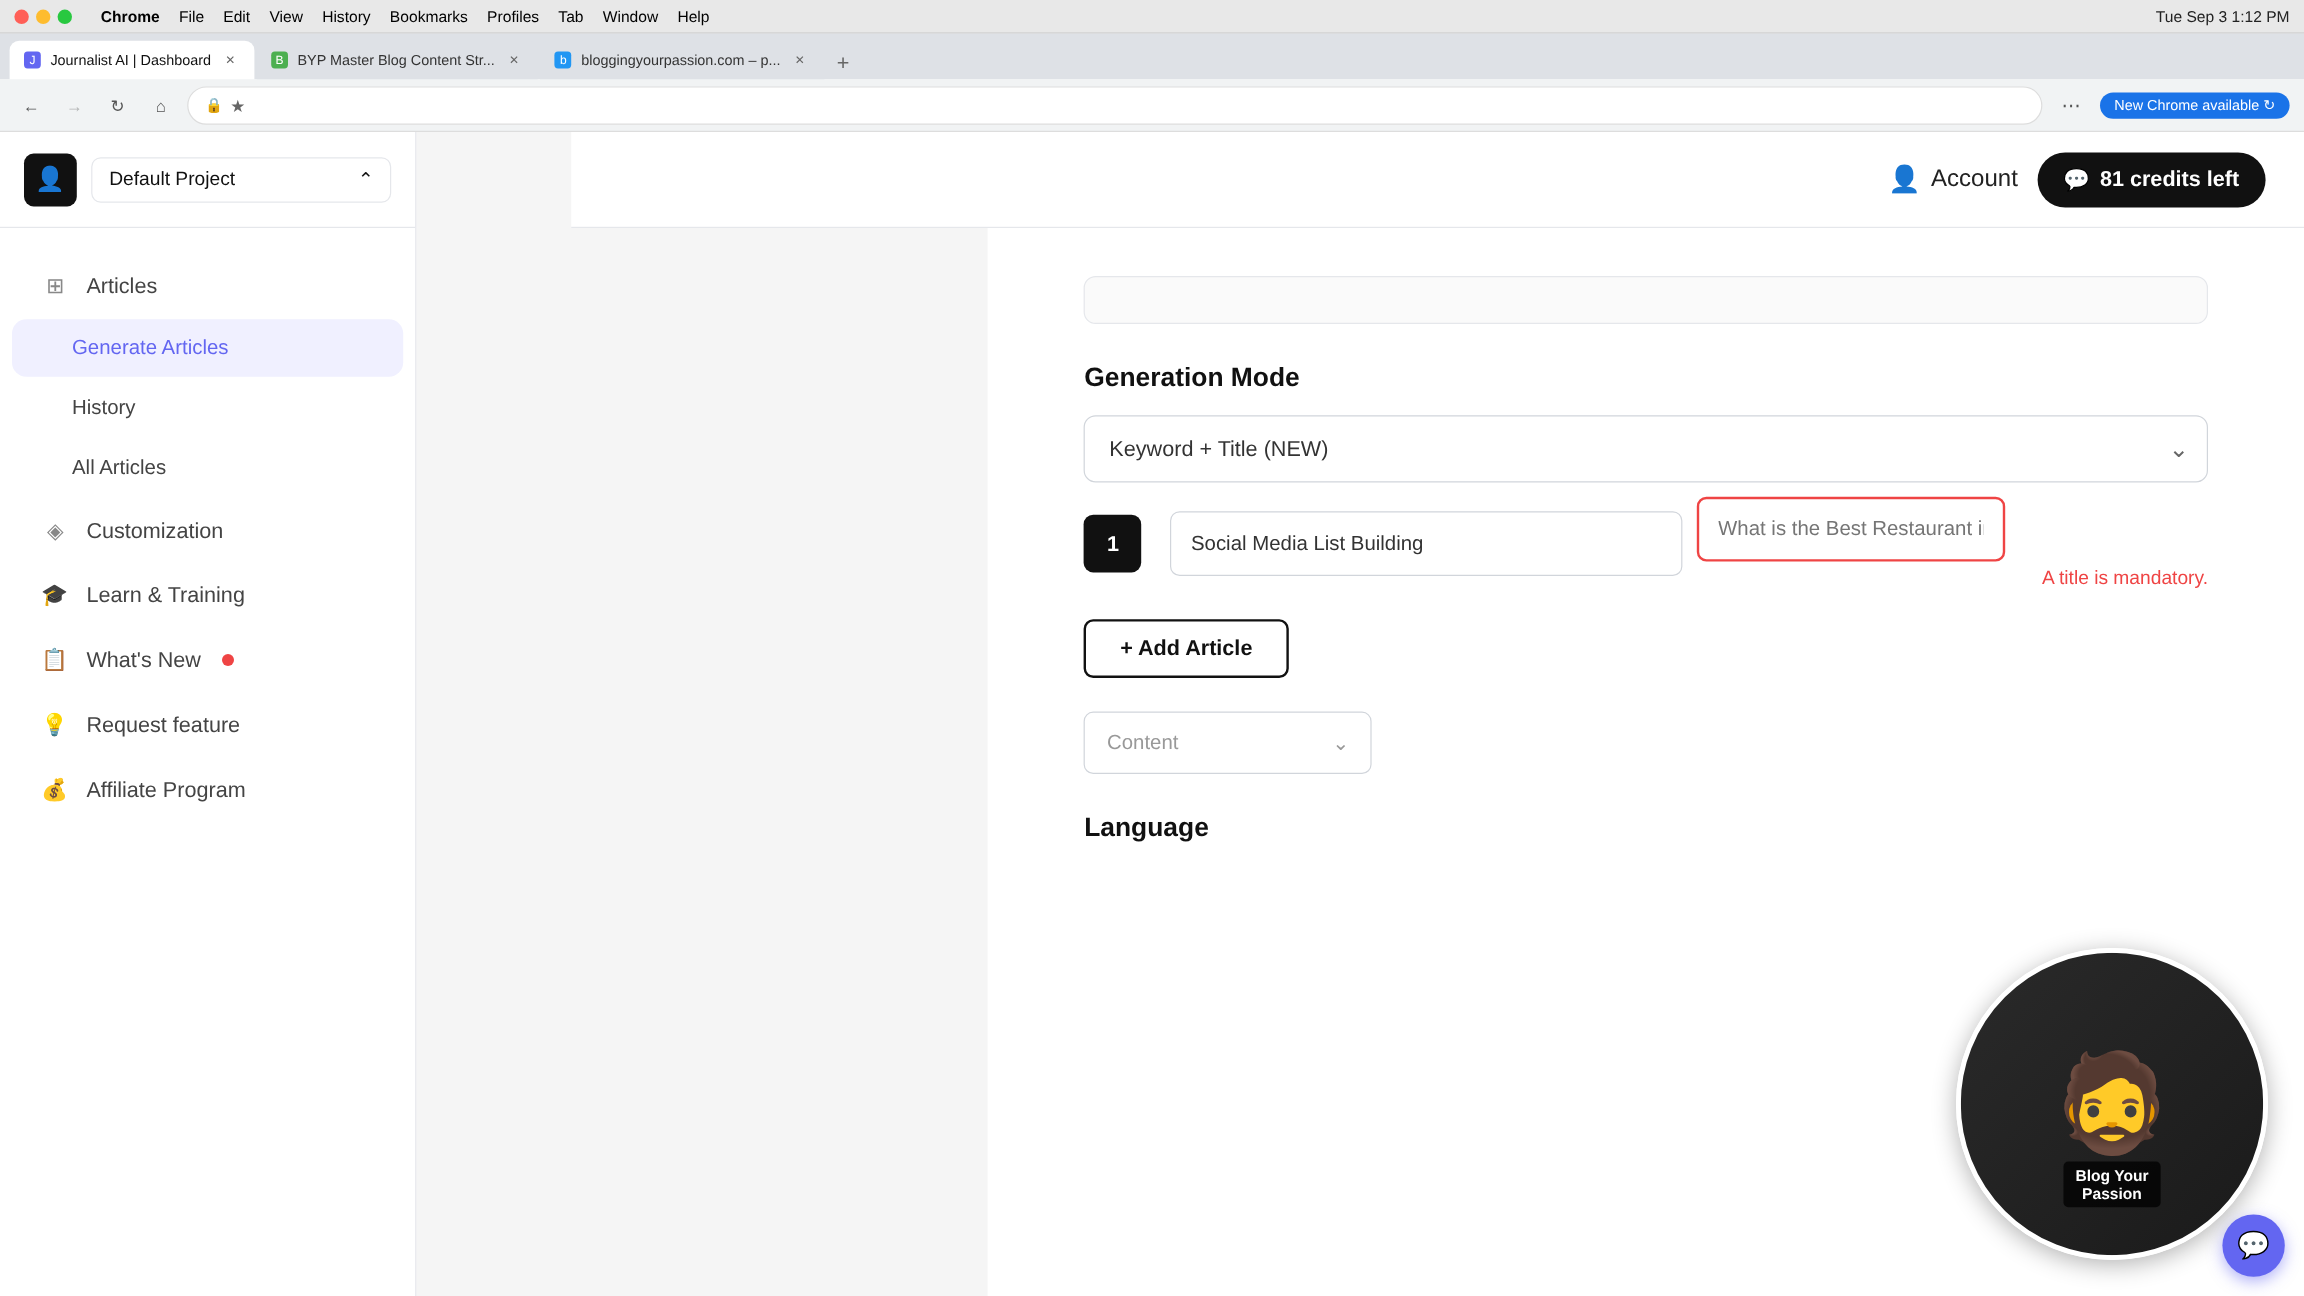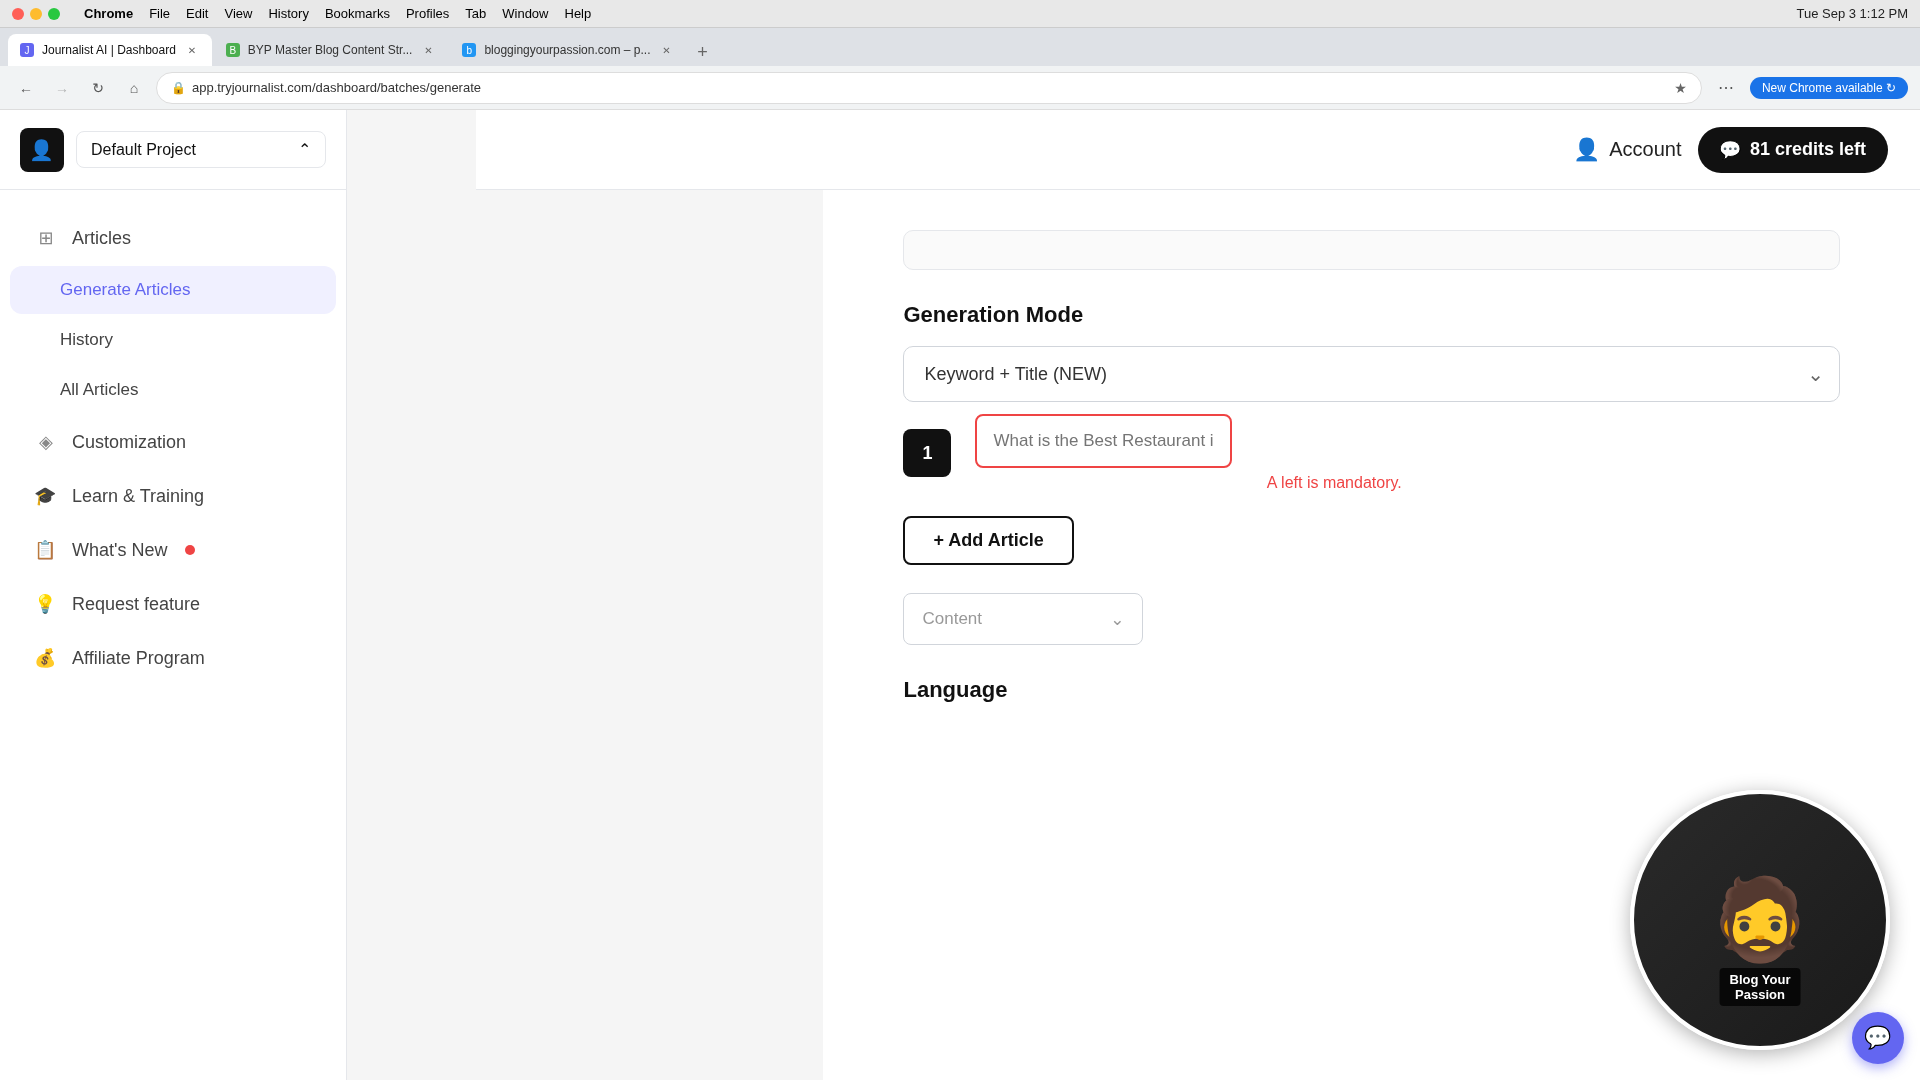--- a/index.html
+++ b/index.html
@@ -447,21 +447,20 @@
   <div class="tab-new">+</div>
 </div>
 
 <div class="address-bar">
   <button class="nav-btn">←</button>
   <button class="nav-btn" style="opacity:0.4;">→</button>
   <button class="nav-btn">↻</button>
   <button class="nav-btn">⌂</button>
   <div class="url-bar">
     <span style="color:#666; font-size:12px;">🔒</span>
-    <span class="url-text">app.tryjournalist.com/dashboard/batches/generate</span>
     <span style="color:#666; font-size:14px;">★</span>
   </div>
   <div style="display:flex; align-items:center; gap:8px; margin-left:8px;">
     <span style="font-size:16px; cursor:pointer; color:#555;">⋯</span>
   </div>
   <div class="chrome-update">New Chrome available ↻</div>
 </div>
 
 <div class="app-container">
 
@@ -549,23 +548,24 @@
           <option>Title Only</option>
         </select>
         <span class="dropdown-arrow">⌄</span>
       </div>
     </div>
 
     
     <div class="keyword-table">
       <div class="keyword-row">
         <div class="row-number">1</div>
+        <input type="text" class="keyword-input" value="Social Media List Building" style="">
         <div>
           <input type="text" class="title-input" placeholder="What is the Best Restaurant in Vegas" style="">
-          <div class="title-error">A left is mandatory.</div>
+          <div class="title-error">A title is mandatory.</div>
         </div>
       </div>
     </div>
 
     
     <button class="add-article-btn">
       <span>+ Add Article</span>
     </button>
 
     

